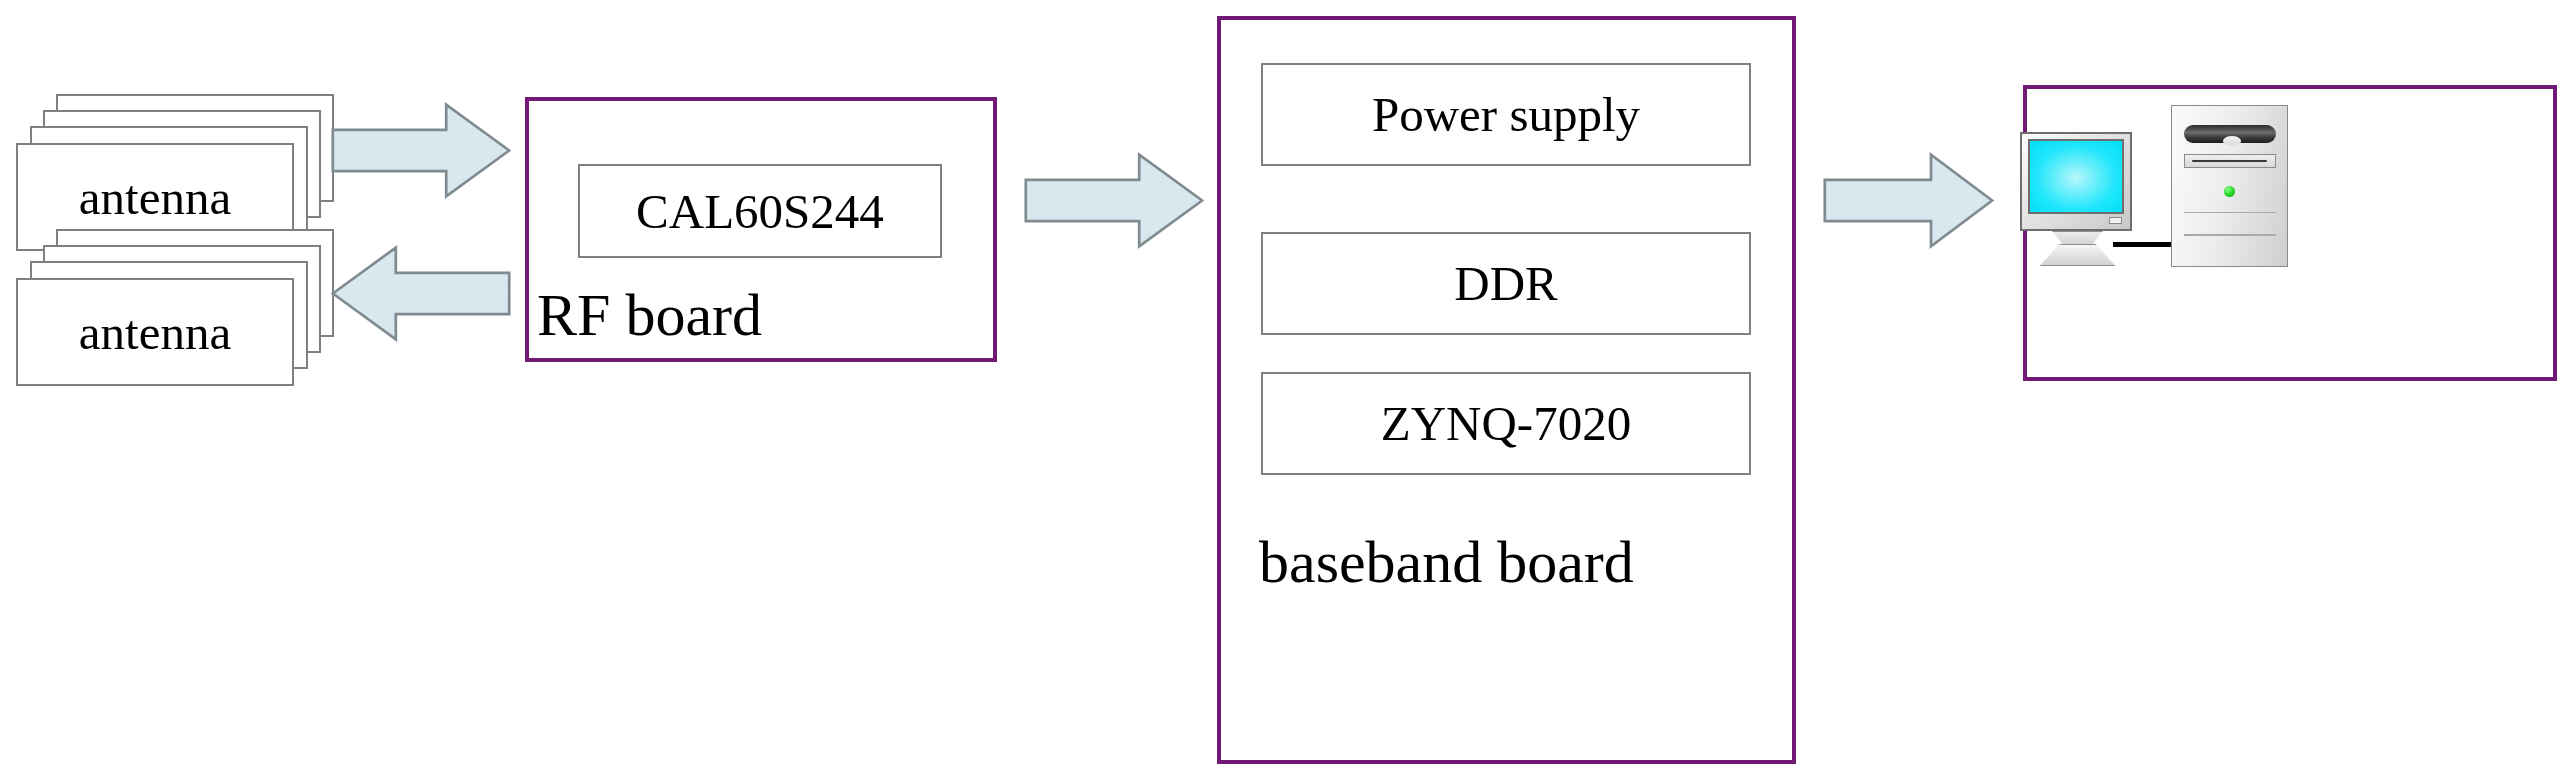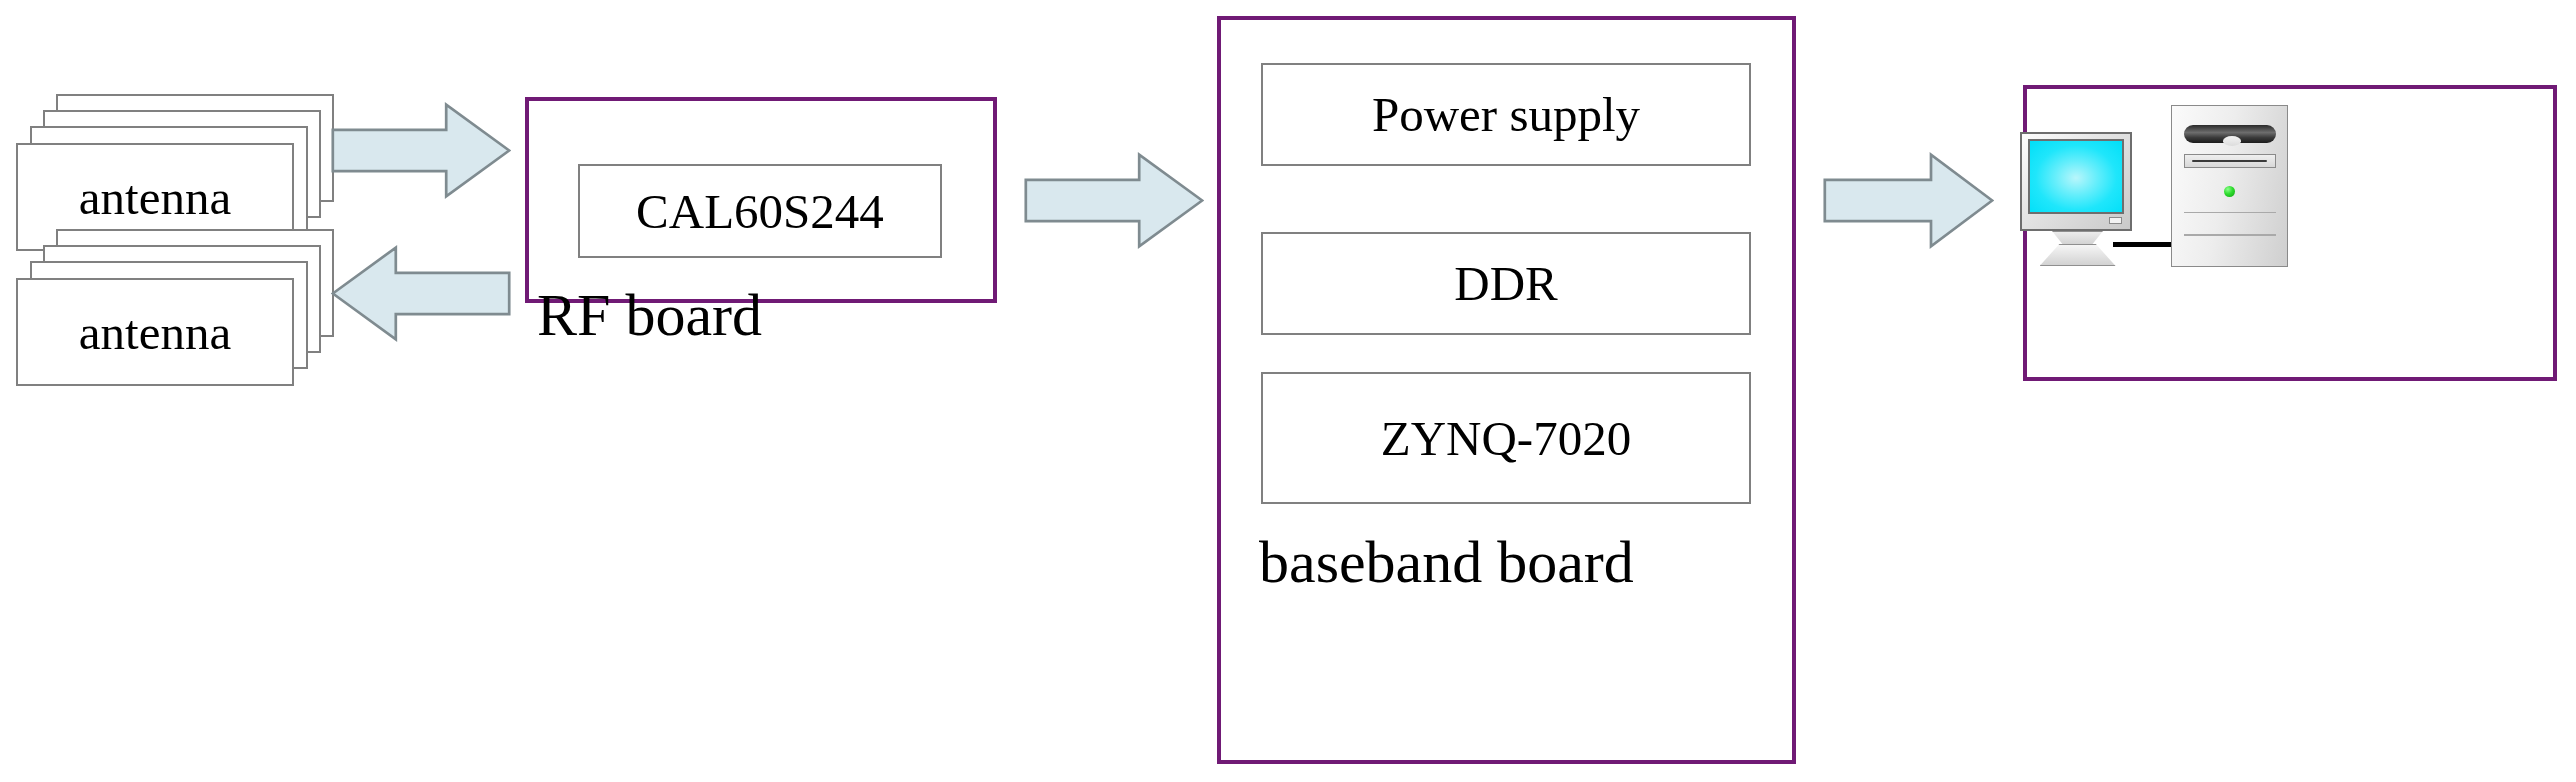--- a/index.html
+++ b/index.html
@@ -93,41 +93,41 @@
       <polygon points="2,32 128,32 128,4 198,55 128,106 128,78 2,78" fill="#d9e8ee" stroke="#7f8b90" stroke-width="3" stroke-linejoin="miter"></polygon>
     </svg>
   </div>
 
   <div class="arrow" style="left:331px;top:244px;">
     <svg width="180" height="99" viewBox="0 0 200 110">
       <polygon points="198,32 72,32 72,4 2,55 72,106 72,78 198,78" fill="#d9e8ee" stroke="#7f8b90" stroke-width="3" stroke-linejoin="miter"></polygon>
     </svg>
   </div>
 
-  <div class="board" style="left:525px;top:97px;width:472px;height:206px;font-family:Liberation Serif, serif;">
+  <div class="board" style="left:525px;top:97px;width:472px;height:265px;font-family:Liberation Serif, serif;">
     <div class="chip" style="left:49px;top:63px;width:364px;height:94px;">
       <span>CAL60S244</span>
     </div>
     <div class="board-caption" style="top:184px;">RF board</div>
   </div>
 
   <div class="arrow" style="left:1024px;top:151px;">
     <svg width="180" height="99" viewBox="0 0 200 110">
       <polygon points="2,32 128,32 128,4 198,55 128,106 128,78 2,78" fill="#d9e8ee" stroke="#7f8b90" stroke-width="3" stroke-linejoin="miter"></polygon>
     </svg>
   </div>
 
   <div class="board" style="left:1217px;top:16px;width:579px;height:748px;">
     <div class="chip" style="left:40px;top:43px;width:490px;height:103px;">
       <span>Power supply</span>
     </div>
     <div class="chip" style="left:40px;top:212px;width:490px;height:103px;">
       <span>DDR</span>
     </div>
-    <div class="chip" style="left:40px;top:352px;width:490px;height:132px;">
+    <div class="chip" style="left:40px;top:352px;width:490px;height:103px;">
       <span>ZYNQ-7020</span>
     </div>
     <div class="board-caption" style="top:512px;margin-left:30px;">baseband board</div>
   </div>
 
   <div class="arrow" style="left:1823px;top:151px;">
     <svg width="171" height="99" viewBox="0 0 190 110">
       <polygon points="2,32 120,32 120,4 188,55 120,106 120,78 2,78" fill="#d9e8ee" stroke="#7f8b90" stroke-width="3" stroke-linejoin="miter"></polygon>
     </svg>
   </div>

